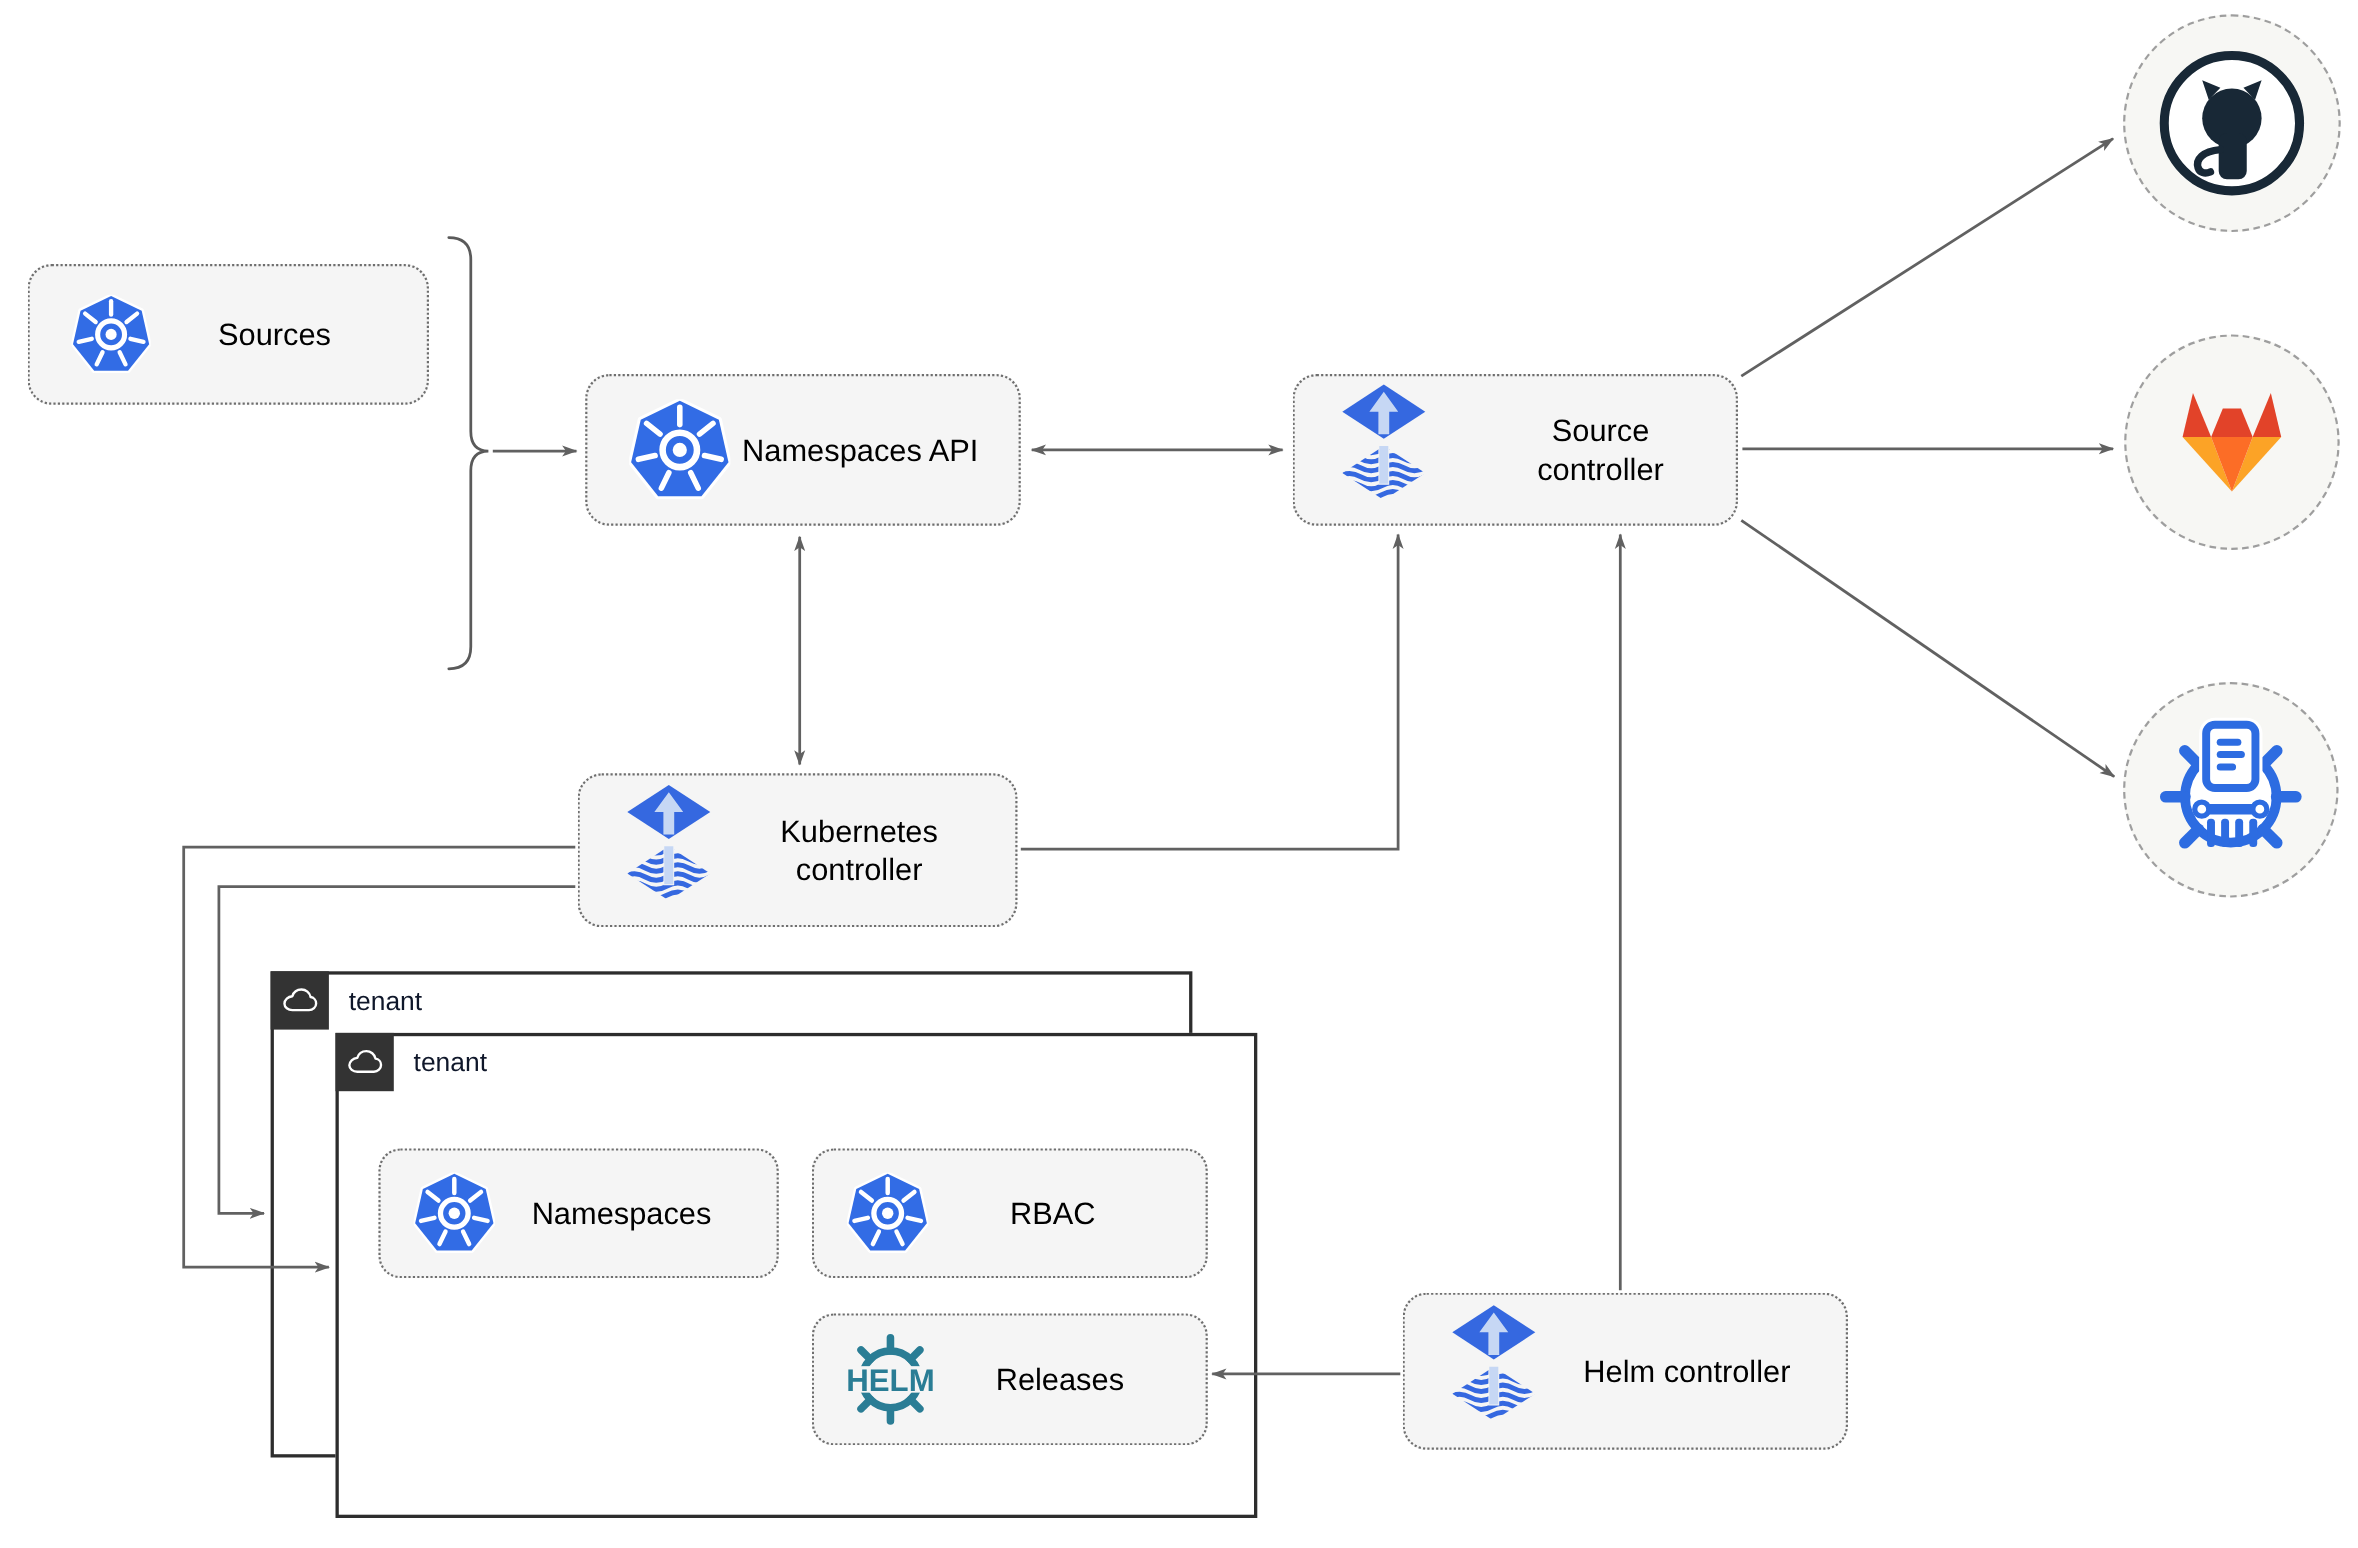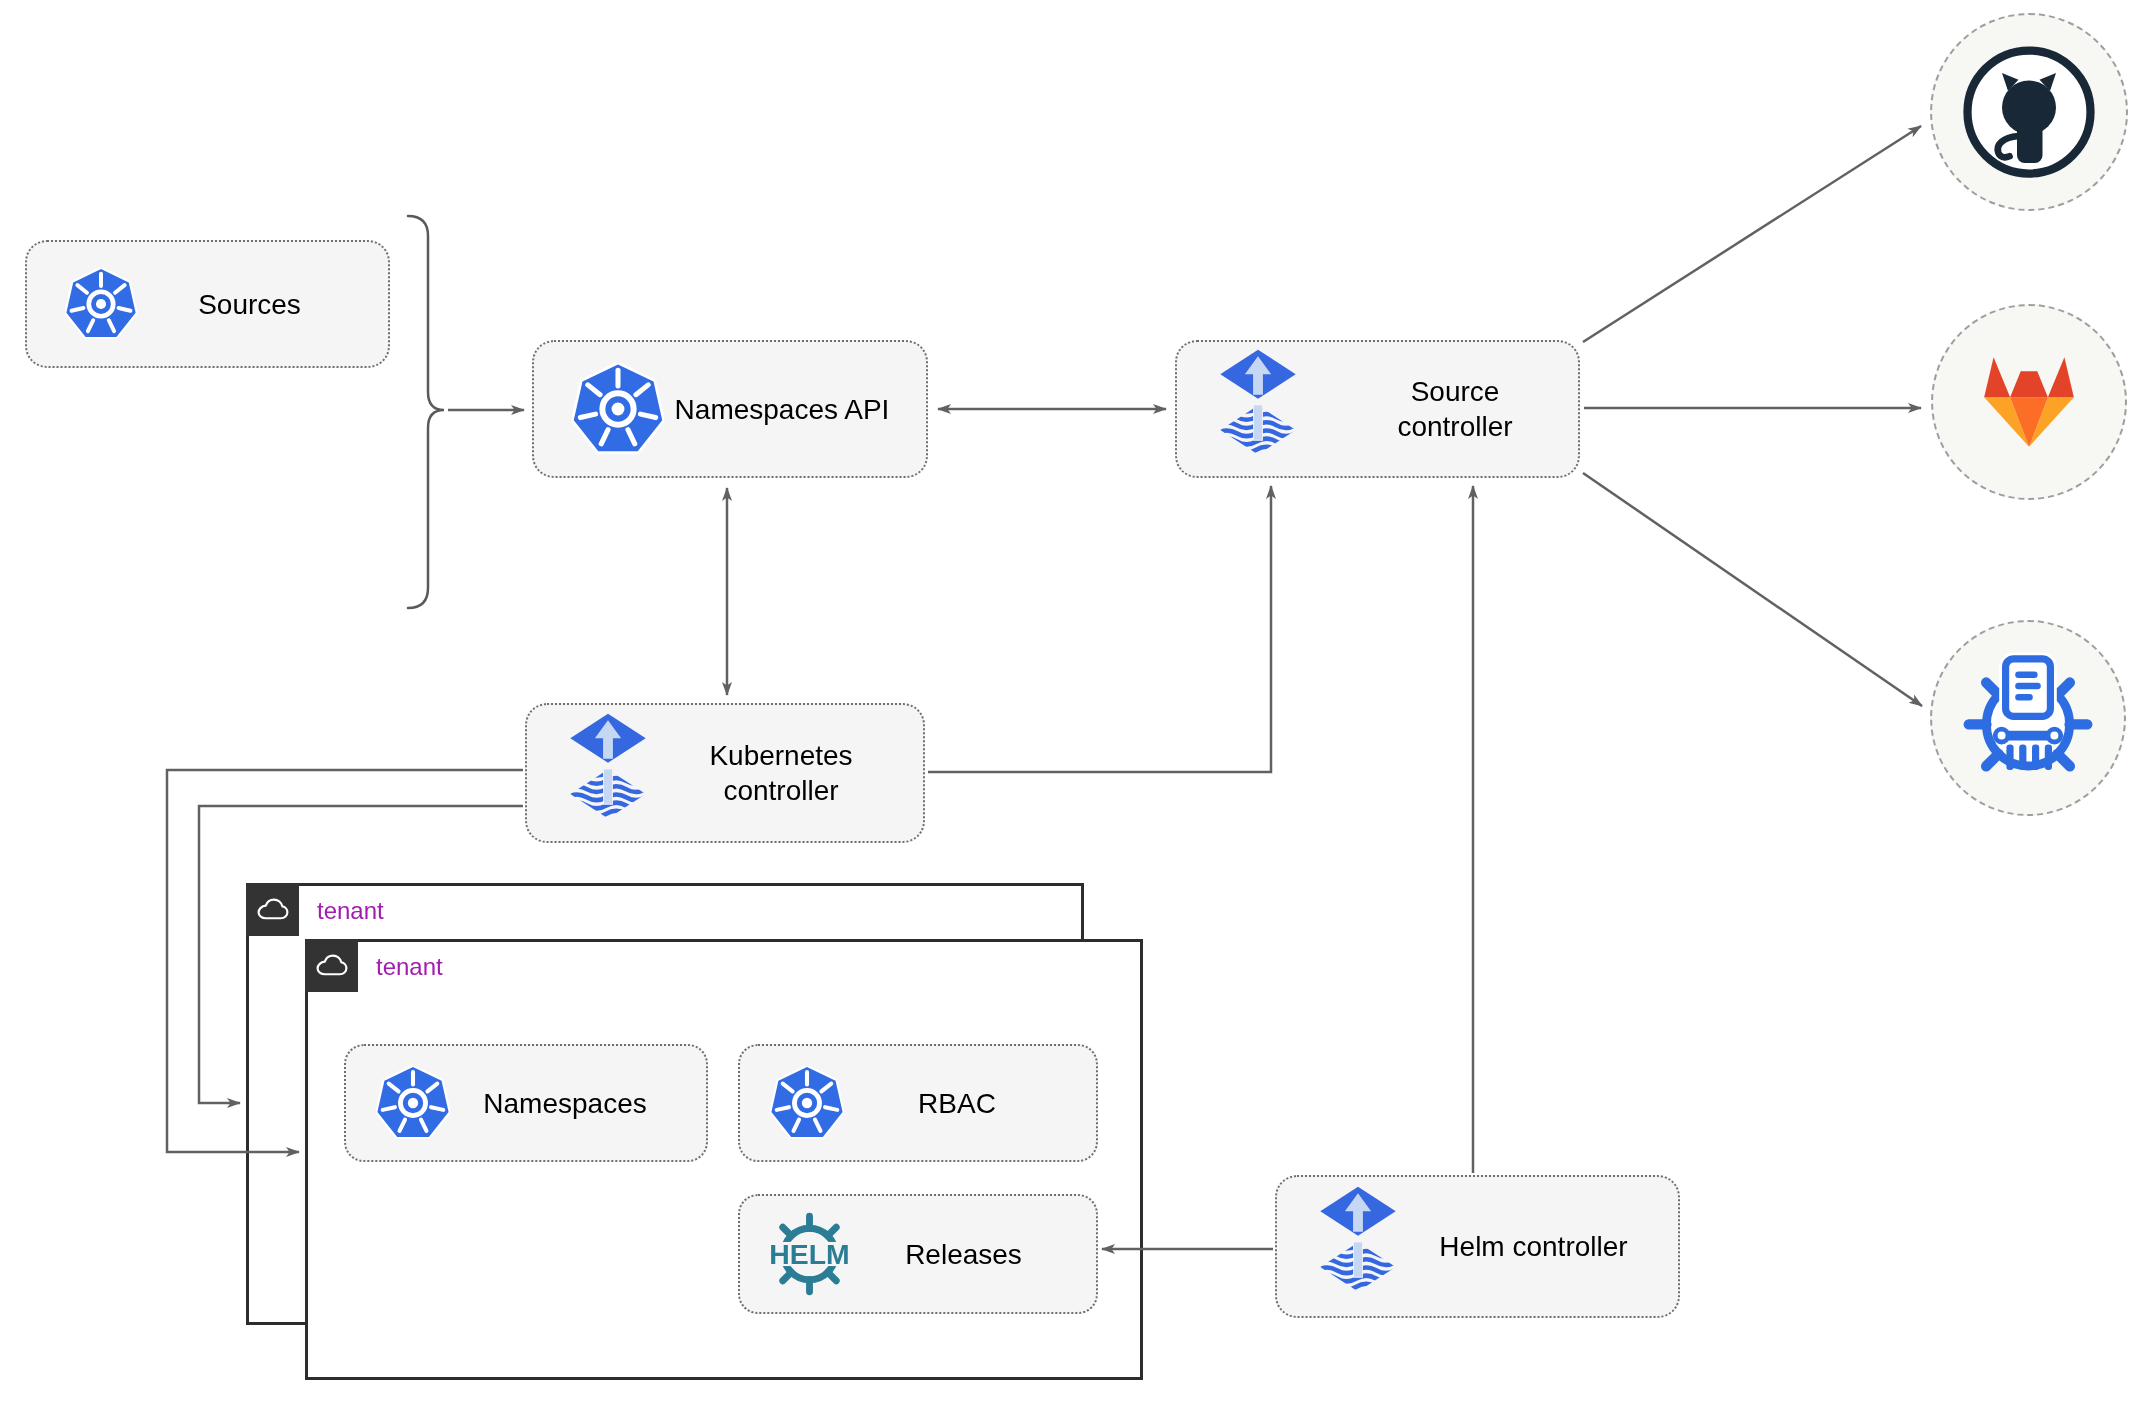--- a/index.html
+++ b/index.html
@@ -27,21 +27,21 @@
   .node .icon{flex:0 0 auto;display:block;}
 
   .tenant{position:absolute;background:#fff;border:3px solid var(--tenant-border);}
   .tenant-back{z-index:1;}
   .tenant-front{z-index:2;}
   .tenant-tab{
     position:absolute;left:-3px;top:-3px;width:53px;height:53px;
     background:var(--tenant-tab);display:flex;align-items:center;justify-content:center;
   }
   .tenant-label{
-    position:absolute;left:68px;top:11px;font-size:24px;color:#a21caf;
+    position:absolute;left:68px;top:11px;font-size:24px;color:#0f172a;
   }
 
   .repo-circle{
     position:absolute;border-radius:50%;background:var(--circle-fill);
     border:2.5px dashed var(--circle-border);
     display:flex;align-items:center;justify-content:center;z-index:3;
   }
 
   .connectors{position:absolute;left:0;top:0;z-index:5;pointer-events:none;}
   .edge{stroke:var(--arrow);stroke-width:2.5;fill:none;}

